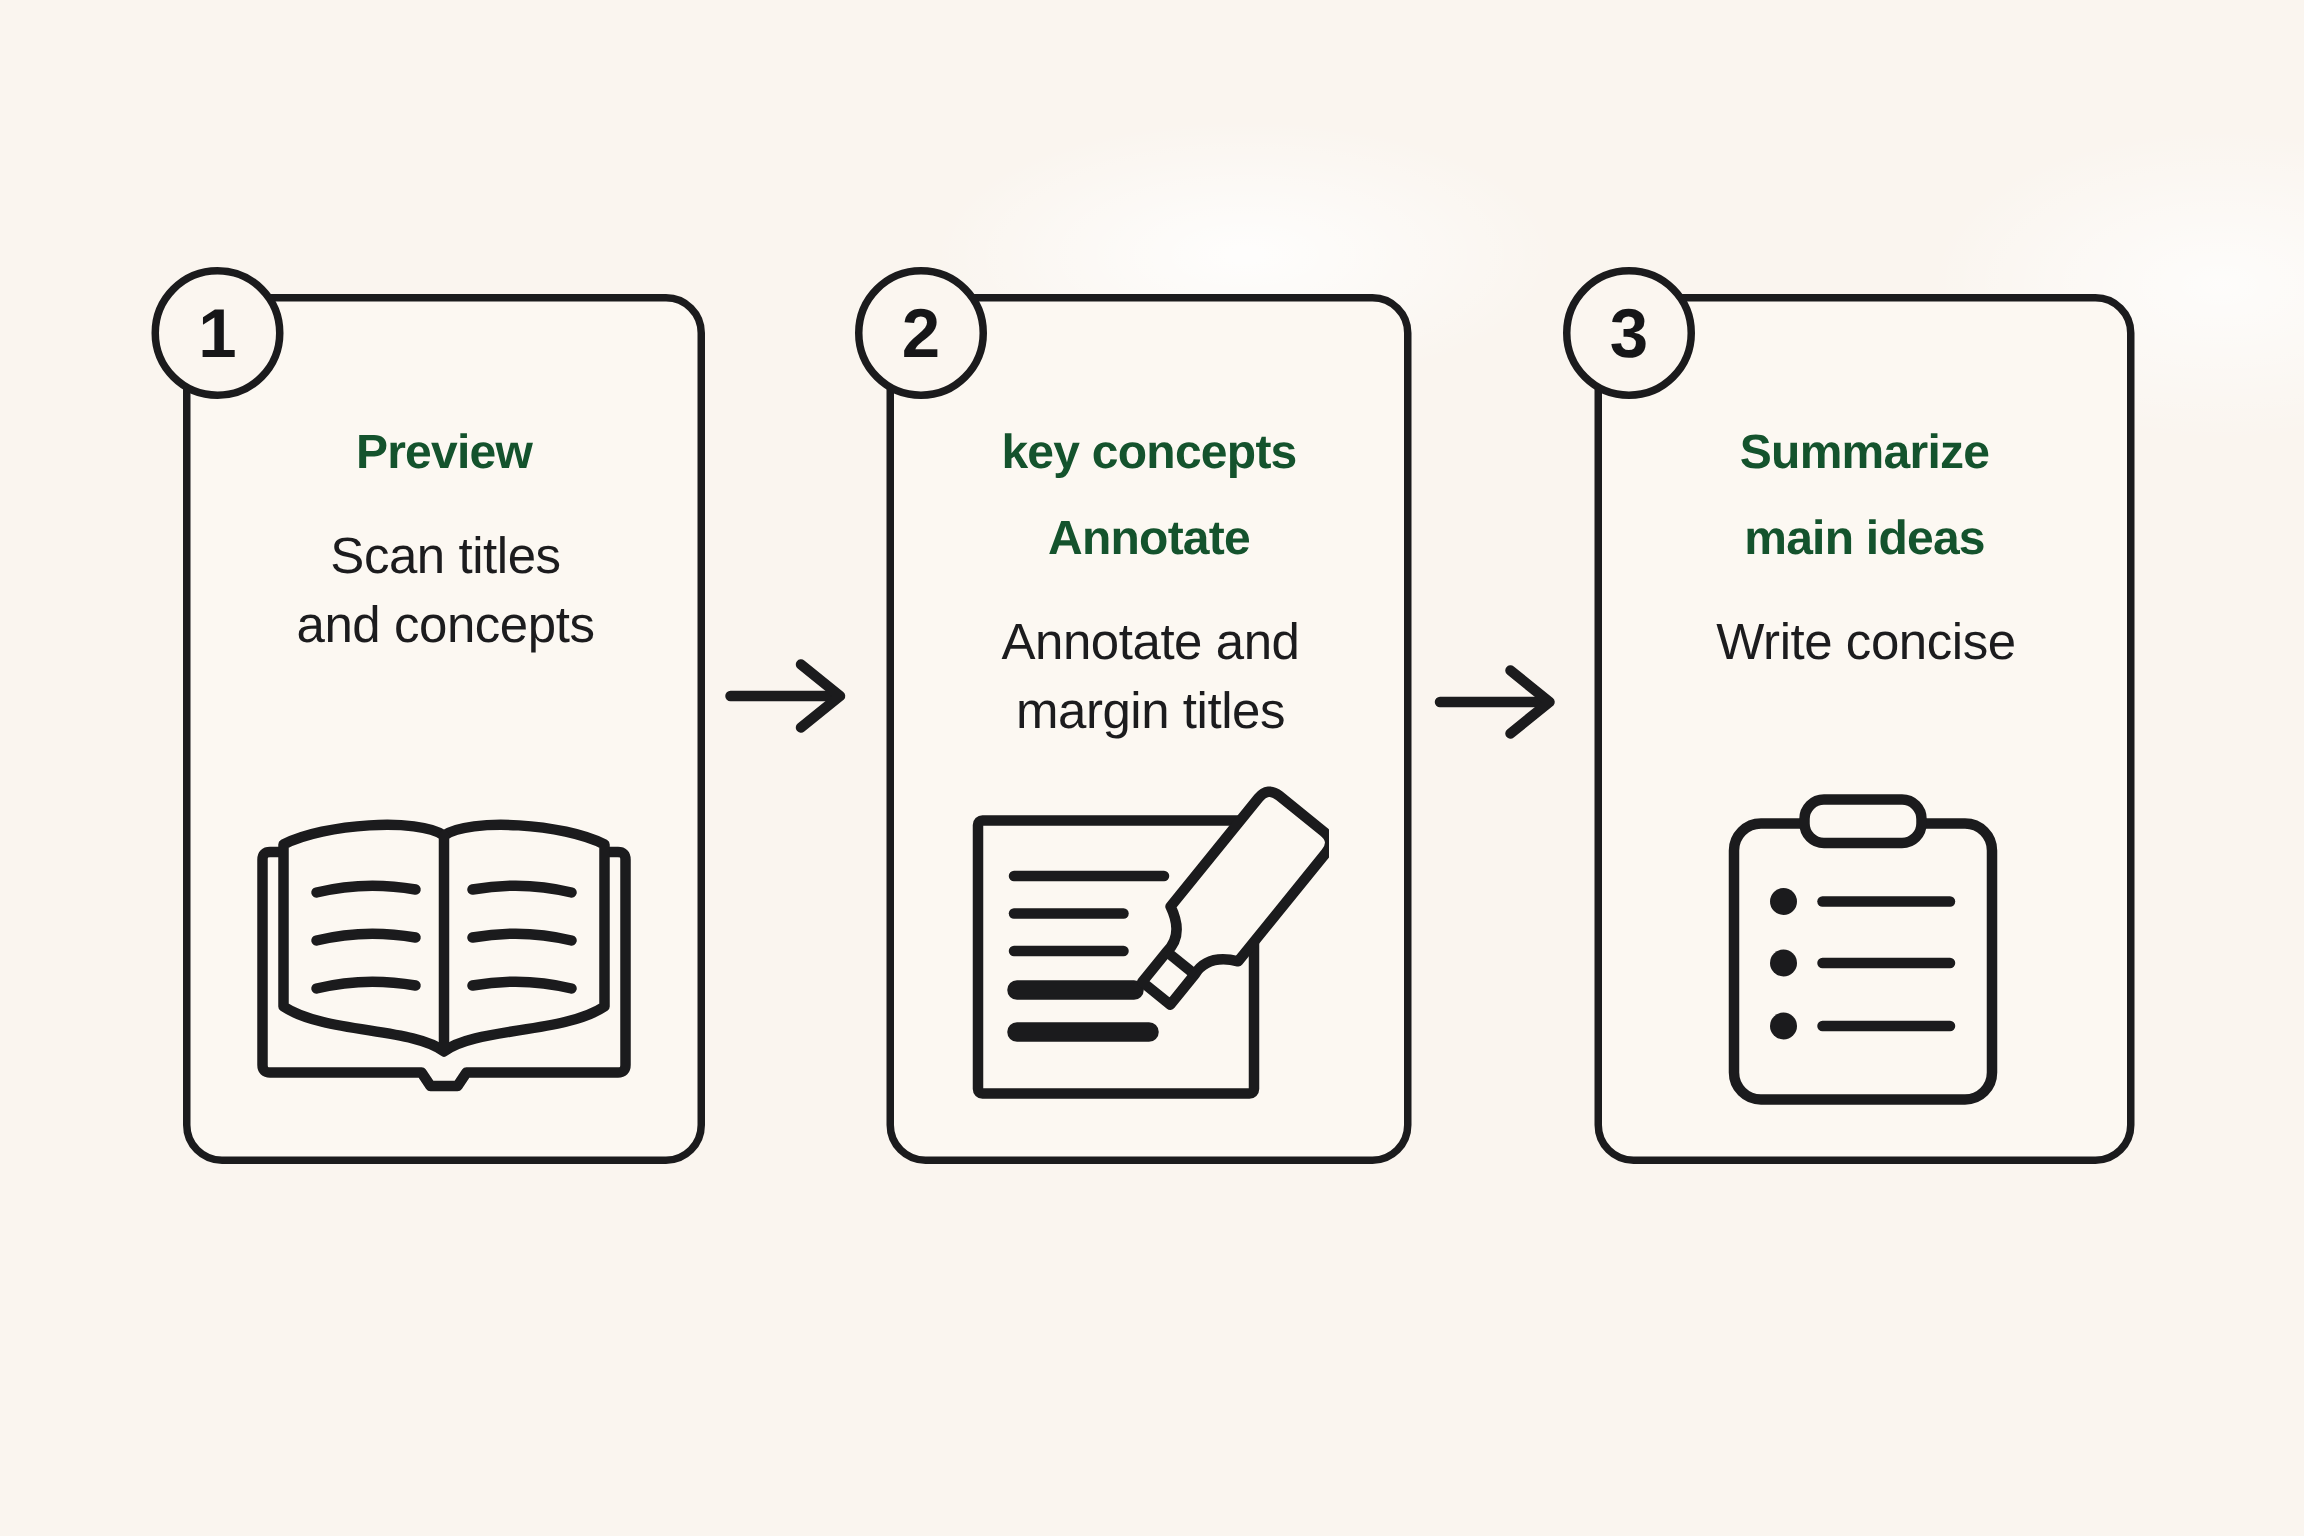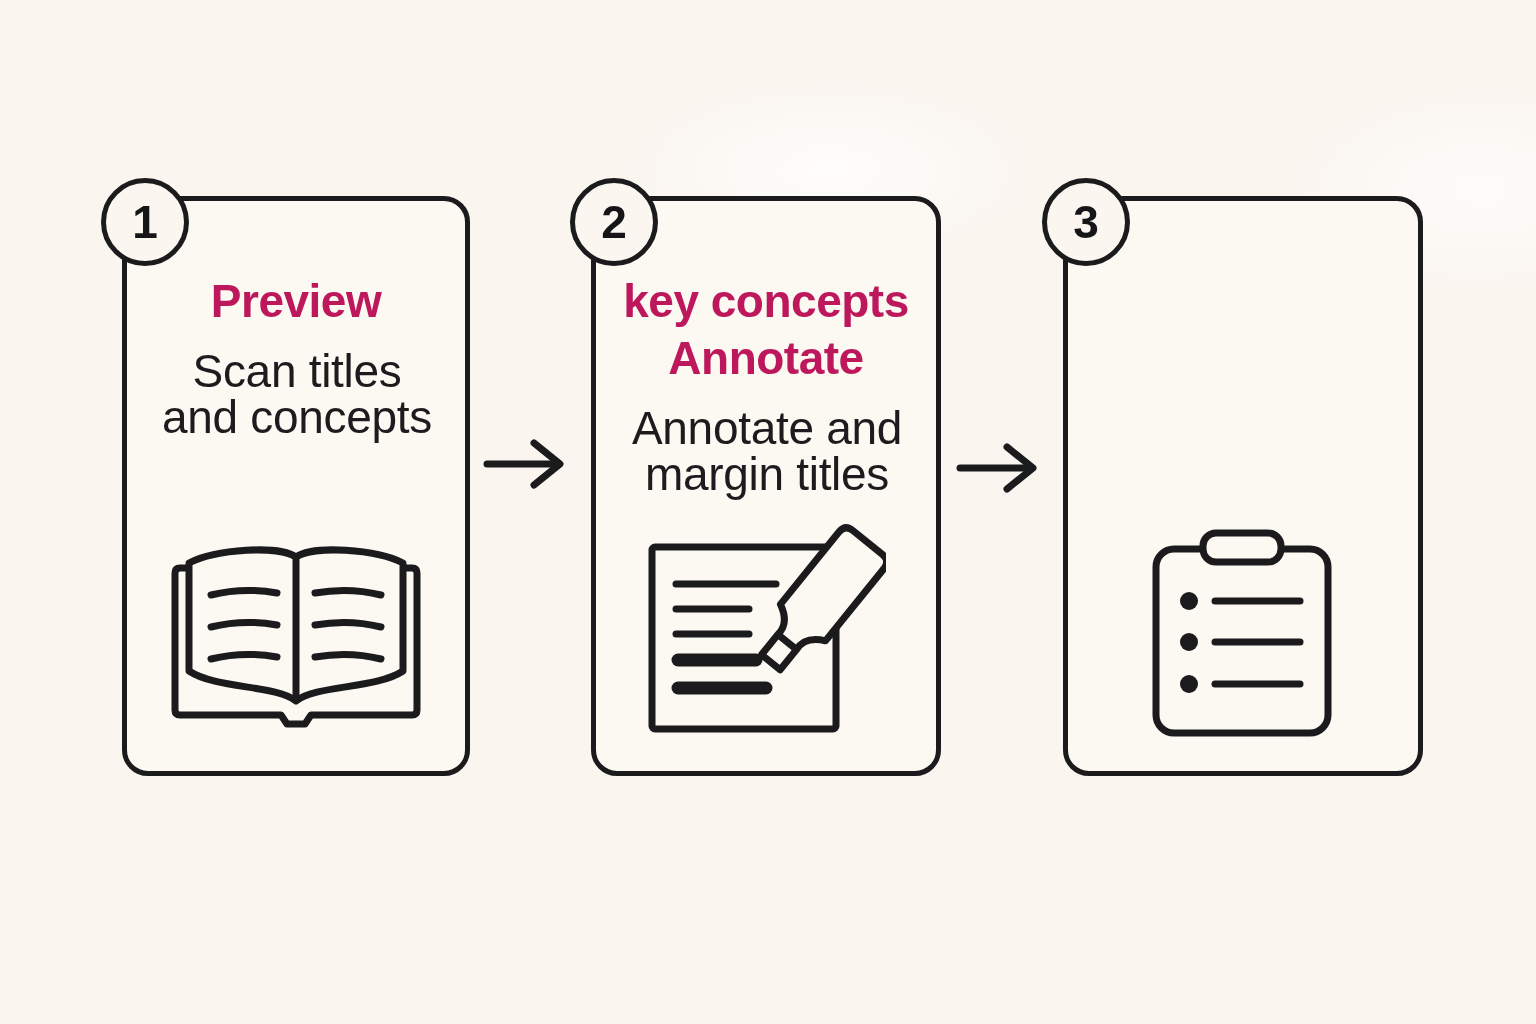--- a/index.html
+++ b/index.html
@@ -18,27 +18,27 @@
     box-sizing:border-box;
   }
   .badge{
     position:absolute;left:-26px;top:-23px;width:78px;height:78px;
     background:#fbf6f0;border:5px solid #1b1b1d;border-radius:50%;
     display:flex;align-items:center;justify-content:center;
   }
   .badge span{font-size:46px;font-weight:700;color:#161618;}
   .title{
     margin:72px 0 0 0;text-align:center;
-    font-size:46px;font-weight:700;line-height:57px;color:#be185d;
+    font-size:32px;font-weight:700;line-height:57px;color:#14532d;
     letter-spacing:-0.5px;
   }
   .title .tl{display:block;}
   .desc{
     margin:18px 0 0 2px;text-align:center;
-    font-size:46px;font-weight:400;line-height:46px;color:#1c1c1e;
+    font-size:34px;font-weight:400;line-height:46px;color:#1c1c1e;
     letter-spacing:-0.3px;
   }
   .desc .dl{display:block;}
   .icon-wrap{position:absolute;left:0;right:0;display:flex;justify-content:center;}
   .iw1{top:342px;}
   .iw2{top:320px;}
   .iw3{top:327px;}
   .arrow{position:absolute;width:92px;height:60px;}
   .arrow1{left:482px;top:434px;}
   .arrow2{left:955px;top:438px;}
@@ -122,21 +122,26 @@
     <svg width="92" height="60" viewBox="0 0 92 60" fill="none" stroke="#1b1b1d" stroke-width="7" stroke-linecap="round" stroke-linejoin="round">
       <path d="M5,30 H76"></path>
       <path d="M52,9 L78,30 L52,51"></path>
     </svg>
   </div>
 
   <section class="card" style="left:1063px;width:360px;">
     <div class="badge">
       <span>3</span>
     </div>
+    <h2 class="title">
+      <span class="tl">Summarize</span>
+      <span class="tl">main ideas</span>
+    </h2>
     <p class="desc">
+      <span class="dl">Write concise</span>
     </p>
     <div class="icon-wrap iw3">
       <svg width="190" height="212" viewBox="0 0 190 212" fill="none" stroke="#1b1b1d" stroke-width="7" stroke-linejoin="round">
 
         <rect x="8" y="21" width="172" height="184" rx="18" fill="#fcf8f2"></rect>
 
         <rect x="55" y="5" width="78" height="29" rx="13" fill="#fcf8f2"></rect>
 
         <circle cx="41" cy="73" r="9" fill="#1b1b1d" stroke="none"></circle>
         <circle cx="41" cy="114" r="9" fill="#1b1b1d" stroke="none"></circle>

